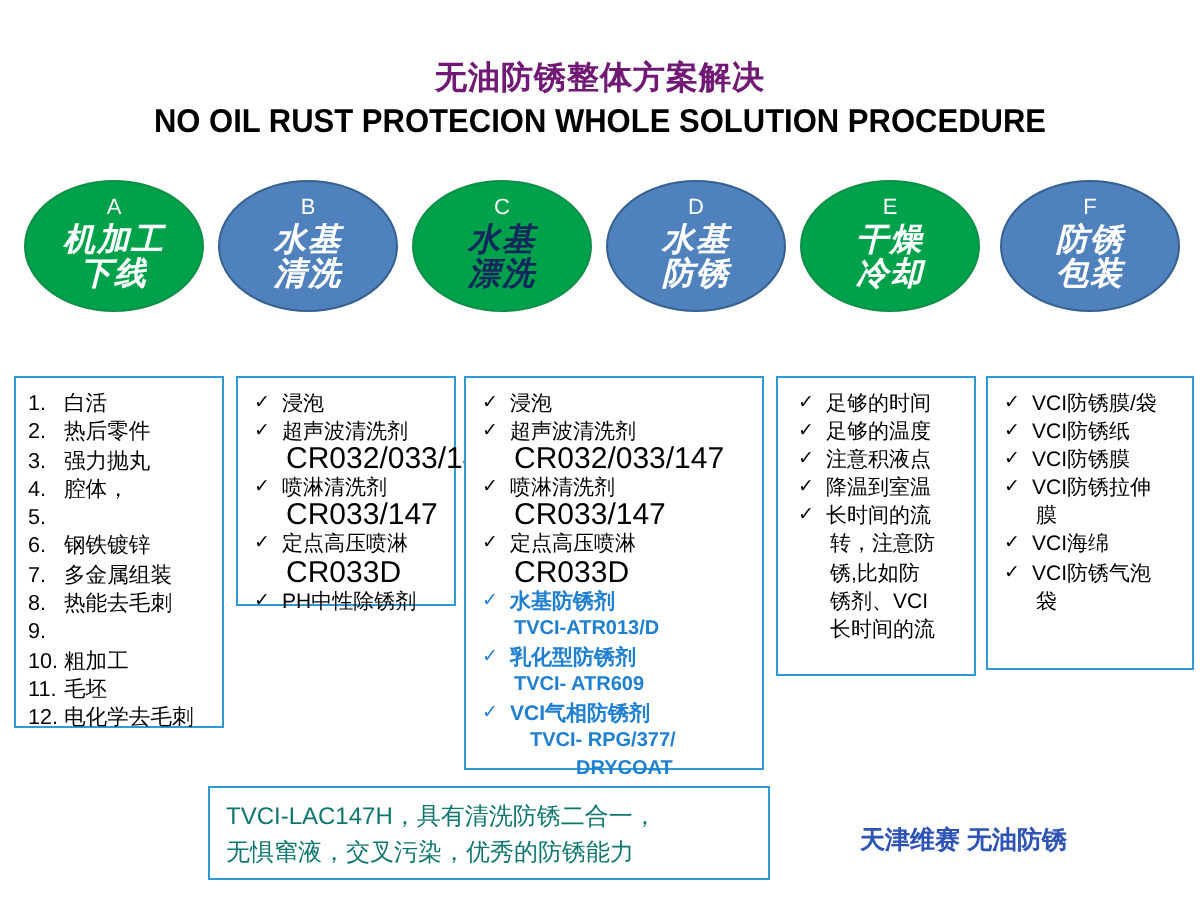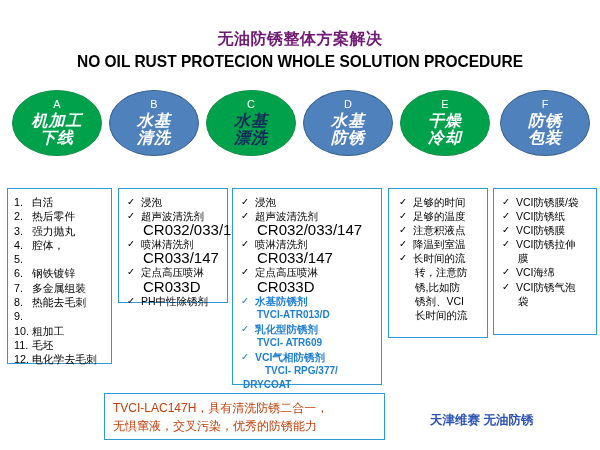--- a/index.html
+++ b/index.html
@@ -51,36 +51,36 @@
   
   .chk .mk{width:14px;color:#000;font-size:9.5px;line-height:14.1px;}
   .sub{font-size:15px;line-height:14.1px;color:#000;padding-left:16px;}
   .cont{font-size:10.5px;line-height:14.1px;color:#000;padding-left:16px;}
 
   
   .blue .mk{color:#1f7fd0;}
   .blue .tx{color:#1f7fd0;font-weight:bold;}
   .bluesub{color:#1f7fd0;font-weight:bold;font-size:10px;line-height:14px;padding-left:16px;}
   .bluesub.ind{padding-left:24px;}
-  .bluesub.noind{padding-left:2px;}
+  .bluesub.noind{padding-left:2px;margin-left:45px;}
 
   
   .slogan{
     position:absolute;left:505px;top:320px;width:90px;
     color:#1f7fd0;font-weight:bold;font-size:13px;line-height:17.5px;
     text-align:left;
   }
   .slogan div{padding-left:18px;}
 
   
   #box-summary{
     left:104px;top:393px;width:281px;height:47px;
     display:flex;flex-direction:column;justify-content:center;
   }
-  #box-summary .bl{font-size:12px;line-height:18px;color:#c2410c;padding-left:8px;}
+  #box-summary .bl{font-size:12px;line-height:18px;color:#0f766e;padding-left:8px;}
 
   
   .footer{
     position:absolute;left:430px;top:412px;
     font-size:12.5px;font-weight:bold;color:#2d53b5;white-space:nowrap;
   }
 </style>
 </head>
 <body>
 

